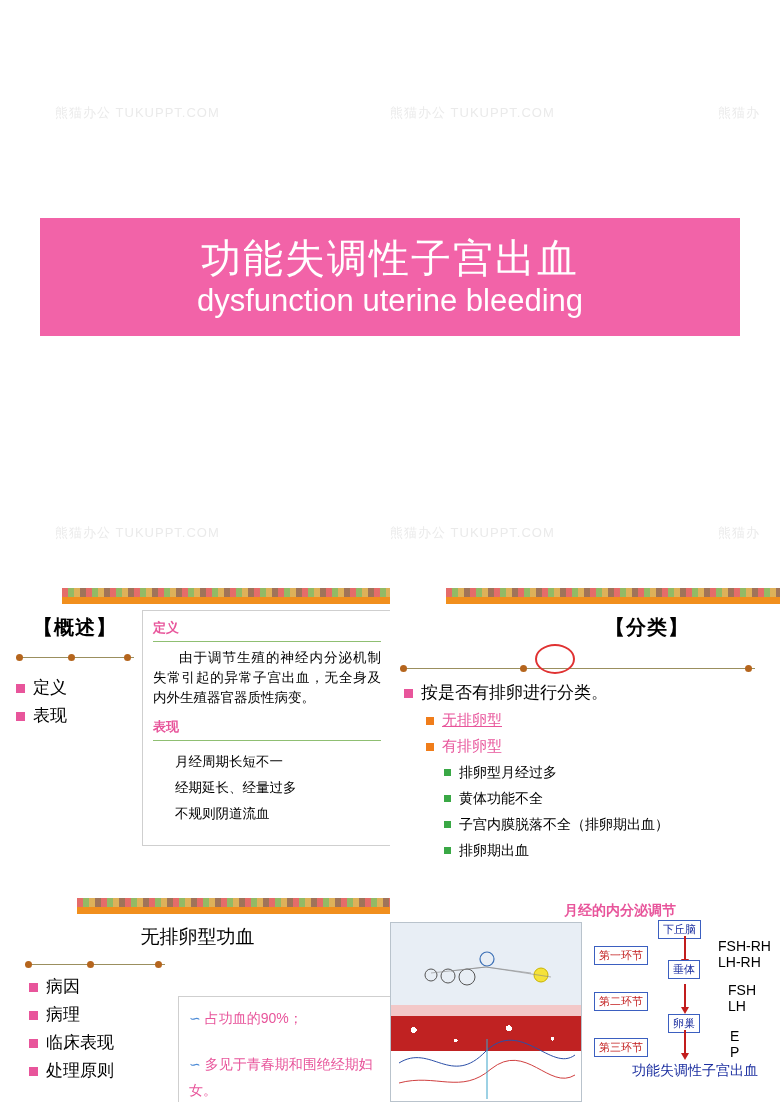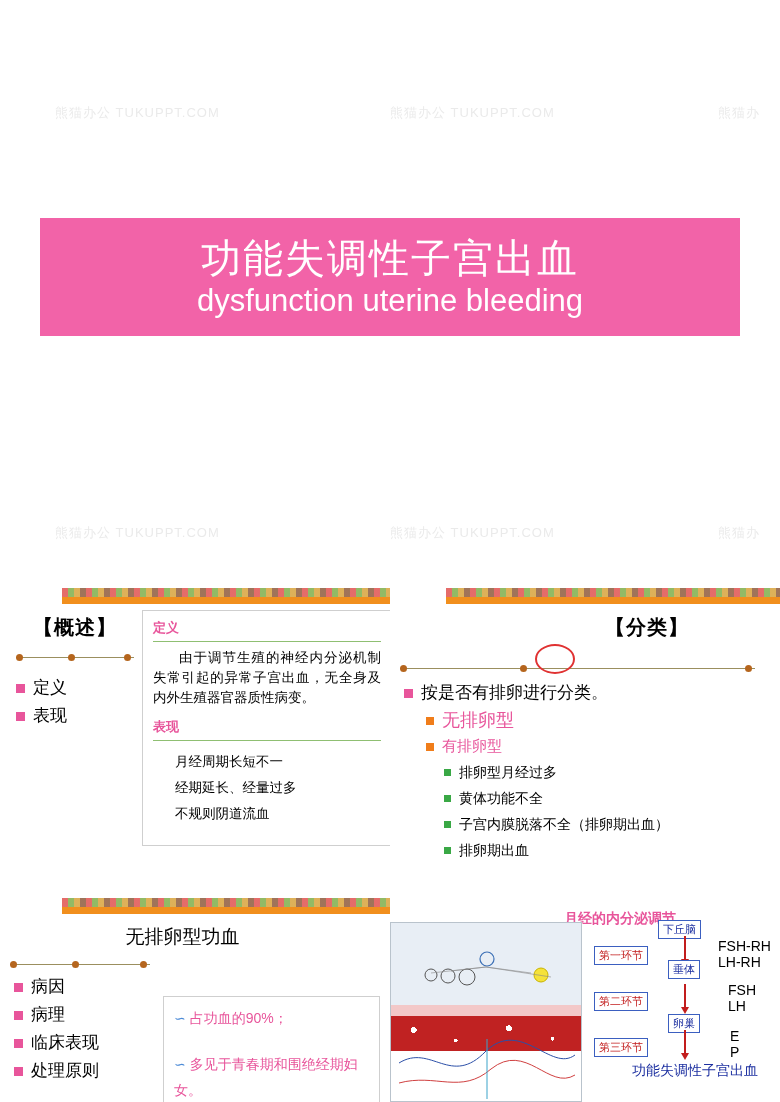--- a/index.html
+++ b/index.html
@@ -36,21 +36,21 @@
       repeating-linear-gradient(90deg,#e0524f 0 6px,#7fae4a 6px 12px,#d8a33c 12px 18px,#8f5b3c 18px 24px);
     opacity:.85;
   }
   .deco-bar .orange{
     position:absolute;left:0;top:9px;height:7px;width:100%;
     background:#f18f1d;
   }
   
   #slide-overview{left:0;top:588px;width:390px;height:262px;}
   #slide-class{left:390px;top:588px;width:390px;height:262px;}
-  #slide-anov{left:0;top:898px;width:365px;height:204px;}
+  #slide-anov{left:15px;top:898px;width:365px;height:204px;}
   #slide-endo{left:390px;top:898px;width:390px;height:204px;}
 
   .head-cn{
     font-size:20px;color:#000;font-weight:bold;letter-spacing:1px;
   }
   .bullet-row{display:flex;align-items:flex-start;margin:6px 0;}
   .sq{width:9px;height:9px;margin-top:7px;margin-right:8px;flex:0 0 auto;}
   .sq.pink{background:#e8559b;}
   .sq.orange{background:#f07d1a;}
   .sq.green{background:#39a845;width:7px;height:7px;margin-top:7px;}
@@ -179,21 +179,21 @@
 
   <div class="circle-mark" style="left:145px;top:56px;"></div>
 
   <div style="position:absolute;left:14px;top:88px;width:370px;">
     <div class="bullet-row">
       <div class="sq pink"></div>
       <div class="li-text">按是否有排卵进行分类。</div>
     </div>
     <div class="bullet-row" style="margin-left:22px;">
       <div class="sq orange" style="width:8px;height:8px;"></div>
-      <div class="li-text pink small" style="font-size:18px;">无排卵型</div>
+      <div class="li-text pink small" style="font-size:15px;text-decoration:underline;">无排卵型</div>
     </div>
     <div class="bullet-row" style="margin-left:22px;">
       <div class="sq orange" style="width:8px;height:8px;"></div>
       <div class="li-text pink small" style="font-size:15px;">有排卵型</div>
     </div>
     <div class="bullet-row" style="margin-left:40px;">
       <div class="sq green"></div>
       <div class="li-text small">排卵型月经过多</div>
     </div>
     <div class="bullet-row" style="margin-left:40px;">
@@ -249,21 +249,21 @@
     <div class="note-line">
       <span class="mk">∽</span><span>占功血的90%；</span>
     </div>
     <div class="note-line" style="margin-top:20px;">
       <span class="mk">∽</span><span>多见于青春期和围绝经期妇女。</span>
     </div>
   </div>
 </div>
 
 <div class="slide" id="slide-endo">
-  <div class="endo-title" style="position:absolute;left:130px;top:12px;width:200px;text-align:center;">月经的内分泌调节</div>
+  <div class="endo-title" style="position:absolute;left:130px;top:4px;width:200px;text-align:center;">月经的内分泌调节</div>
 
   <div class="diagram" style="left:0;top:24px;">
     <div class="vessel"></div>
     <svg width="190" height="178" style="position:absolute;left:0;top:0;">
       <circle cx="96" cy="36" r="7" fill="none" stroke="#3b6fb5" stroke-width="1.2"></circle>
       <circle cx="150" cy="52" r="7" fill="#f5e23a" stroke="#c9b400" stroke-width="1"></circle>
       <circle cx="40" cy="52" r="6" fill="none" stroke="#555" stroke-width="1"></circle>
       <circle cx="57" cy="53" r="7" fill="none" stroke="#555" stroke-width="1"></circle>
       <circle cx="76" cy="54" r="8" fill="none" stroke="#555" stroke-width="1"></circle>
       <path d="M95 44 L40 50 M95 44 L60 48 M95 44 L140 50 M95 44 L160 54" stroke="#888" stroke-width=".6" fill="none"></path>

